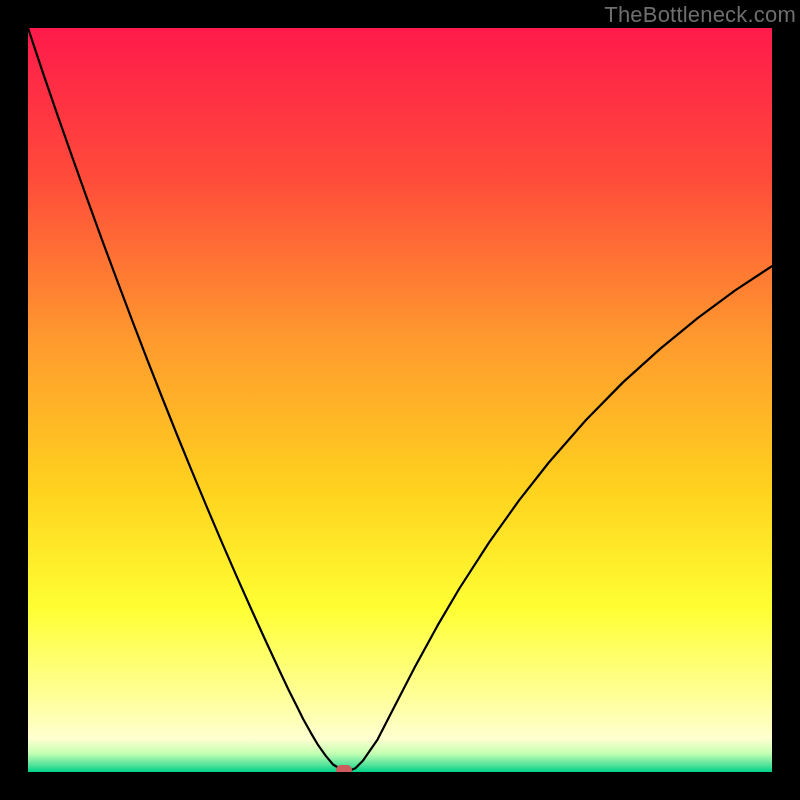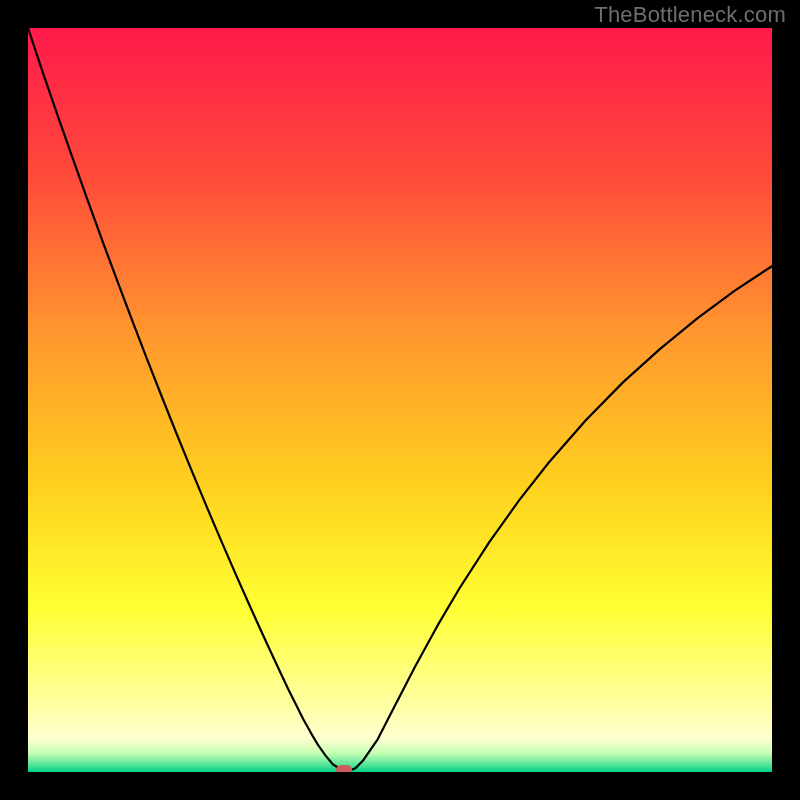--- a/index.html
+++ b/index.html
@@ -35,21 +35,21 @@
     position: absolute;
     width: 16px;
     height: 10px;
     background: #cd5c5c;
     border-radius: 5px;
     transform: translate(-50%, -50%);
   }
   .watermark {
     position: absolute;
     top: 2px;
-    right: 14px;
+    right: 4px;
     font-family: Arial, Helvetica, sans-serif;
     font-size: 22px;
     color: #6e6e6e;
     letter-spacing: 0.2px;
     user-select: none;
   }
 </style>
 </head>
 <body>
 

